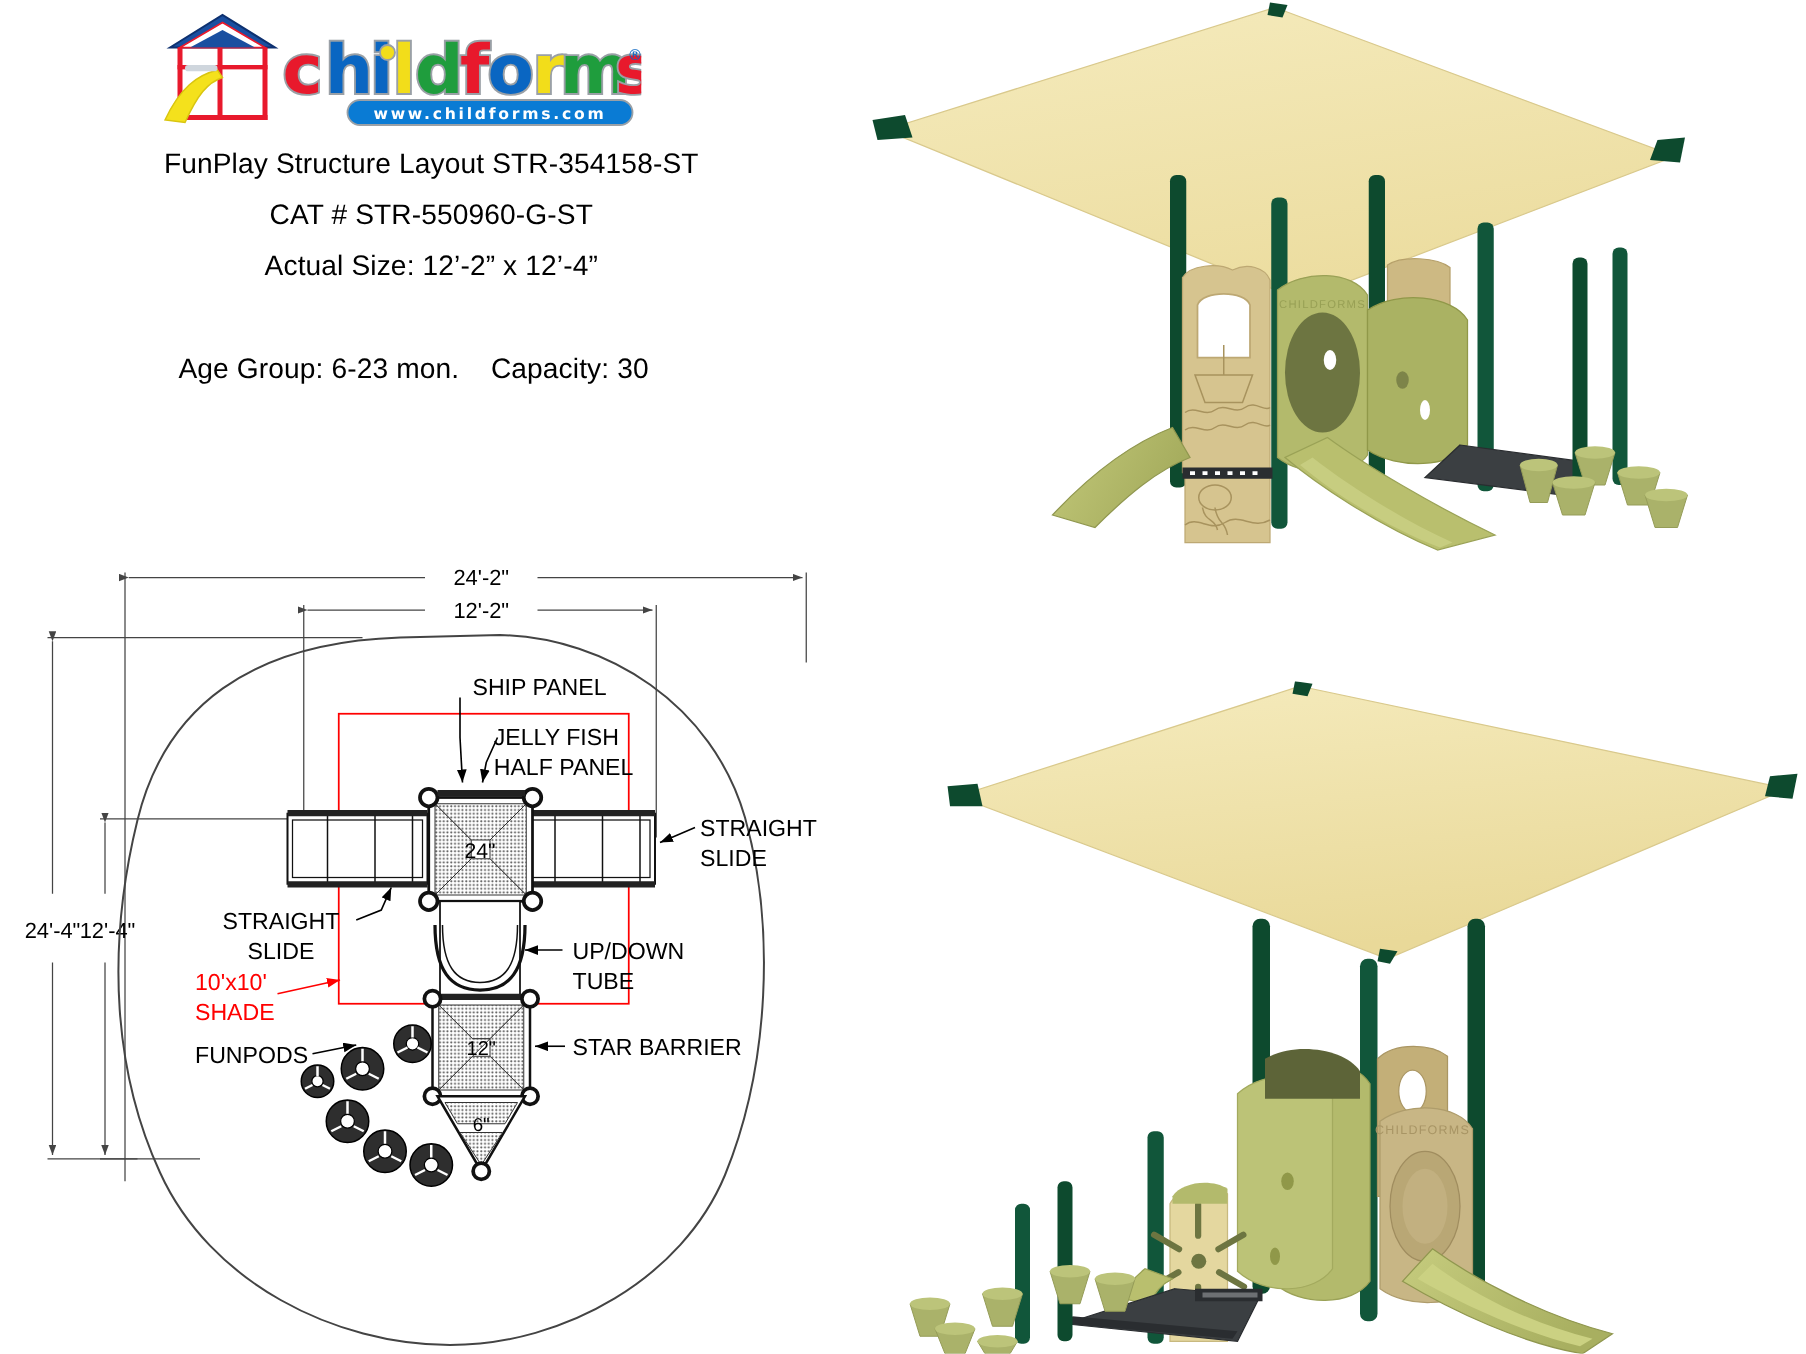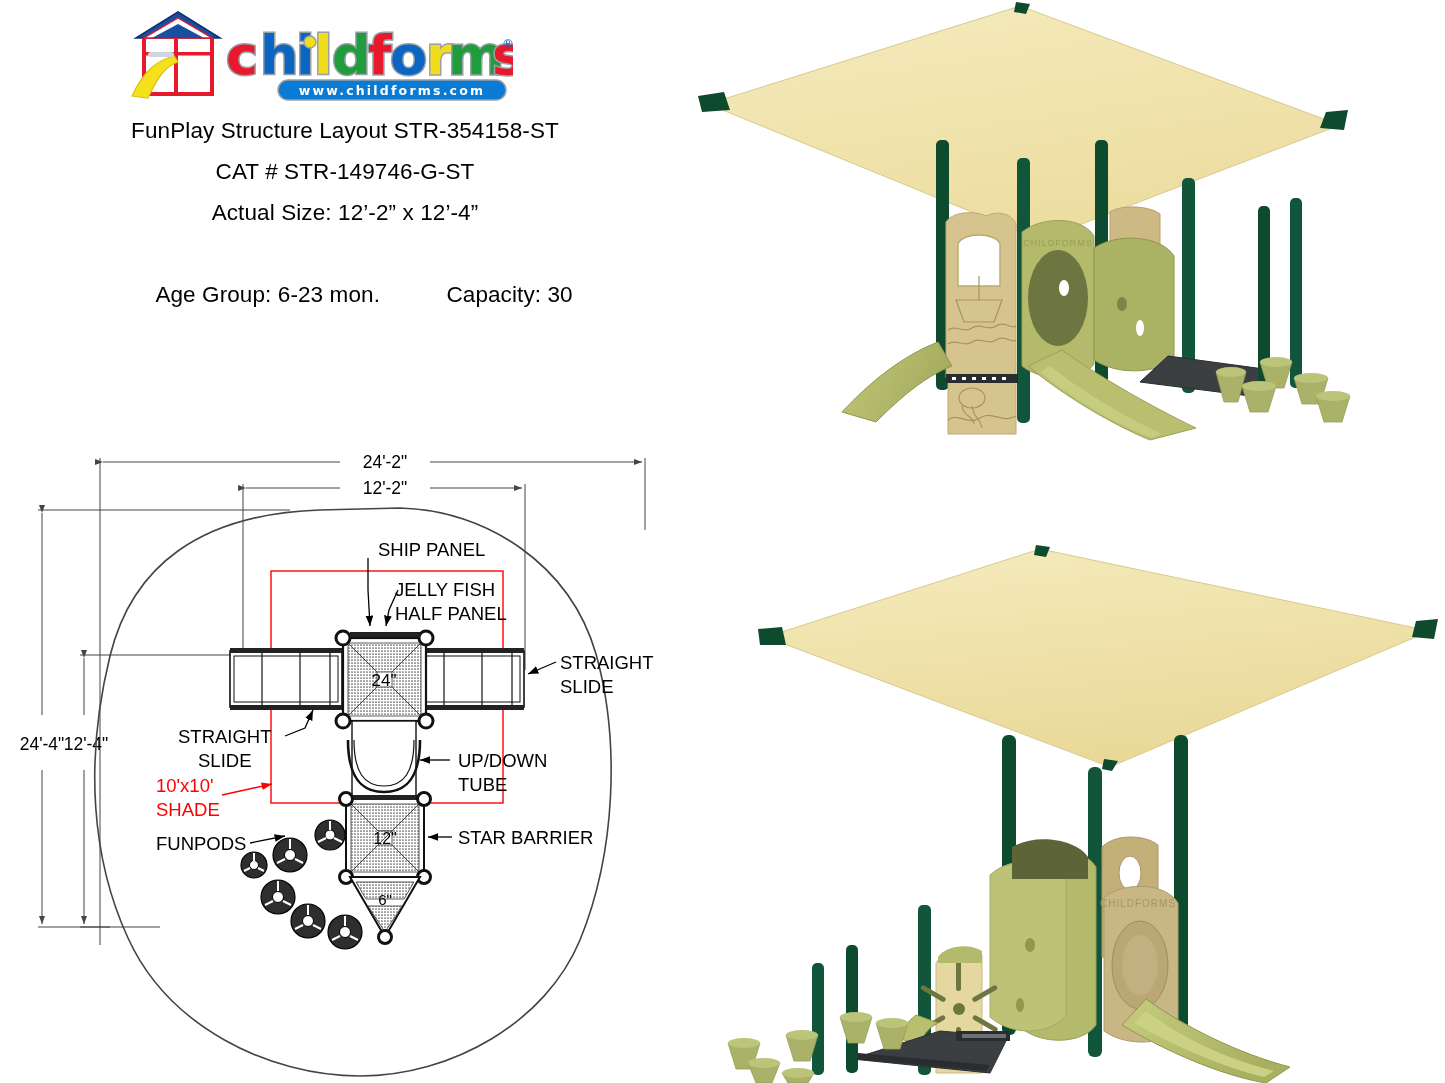--- a/index.html
+++ b/index.html
@@ -6,22 +6,22 @@
   body{width:1445px;height:1083px;position:relative;overflow:hidden;
        font-family:"Liberation Sans",sans-serif;color:#000;}
 
   
   #logo-block{position:absolute;left:118px;top:8px;width:395px;height:96px;}
   #logo-svg{display:block;}
 
   #spec-list{position:absolute;left:0px;top:110px;width:640px;text-align:center;margin-left:25px;}
   .spec-line{font-size:22.5px;line-height:41px;white-space:pre;letter-spacing:.1px;}
   .spec-line.two-col{display:block;}
-  .spec-line .colA{display:inline-block;text-align:center;}
-  .spec-line .colB{display:inline-block;text-align:right;}
+  .spec-line .colA{display:inline-block;text-align:left;}
+  .spec-line .colB{display:inline-block;text-align:left;}
 
   
   #plan{position:absolute;left:0;top:440px;width:690px;height:643px;}
   #plan svg{display:block;}
 
   
   .render{position:absolute;}
   #render-top{left:690px;top:0px;width:755px;height:445px;}
   #render-bottom{left:690px;top:545px;width:755px;height:538px;}
   .render svg{display:block;}
@@ -63,21 +63,21 @@
 
     <g>
       <rect x="160" y="72" width="228" height="20" rx="10" fill="#0a7bd4" stroke="#9aa0a6" stroke-width="1.5"></rect>
       <text x="274" y="87" text-anchor="middle" font-size="12.5" font-weight="bold" letter-spacing="2.2" fill="#ffffff" font-family="'DejaVu Sans',sans-serif">www.childforms.com</text>
     </g>
   </svg>
 </div>
 
 <div id="spec-list">
   <div class="spec-line">FunPlay Structure Layout STR-354158-ST</div>
-  <div class="spec-line">CAT # STR-149746-G-ST</div>
+  <div class="spec-line">CAT # STR-550960-G-ST</div>
   <div class="spec-line">Actual Size: 12’-2” x 12’-4”</div>
   <div class="spec-line two-col">
     <span class="colA" style="width:250px">Age Group: 6-23 mon.</span><span class="colB" style="width:180px">Capacity: 30</span>
   </div>
 </div>
 
 <div id="plan">
 <svg width="690" height="643" viewBox="0 0 690 643">
   <defs>
     <pattern id="stipple" width="3" height="3" patternUnits="userSpaceOnUse">

